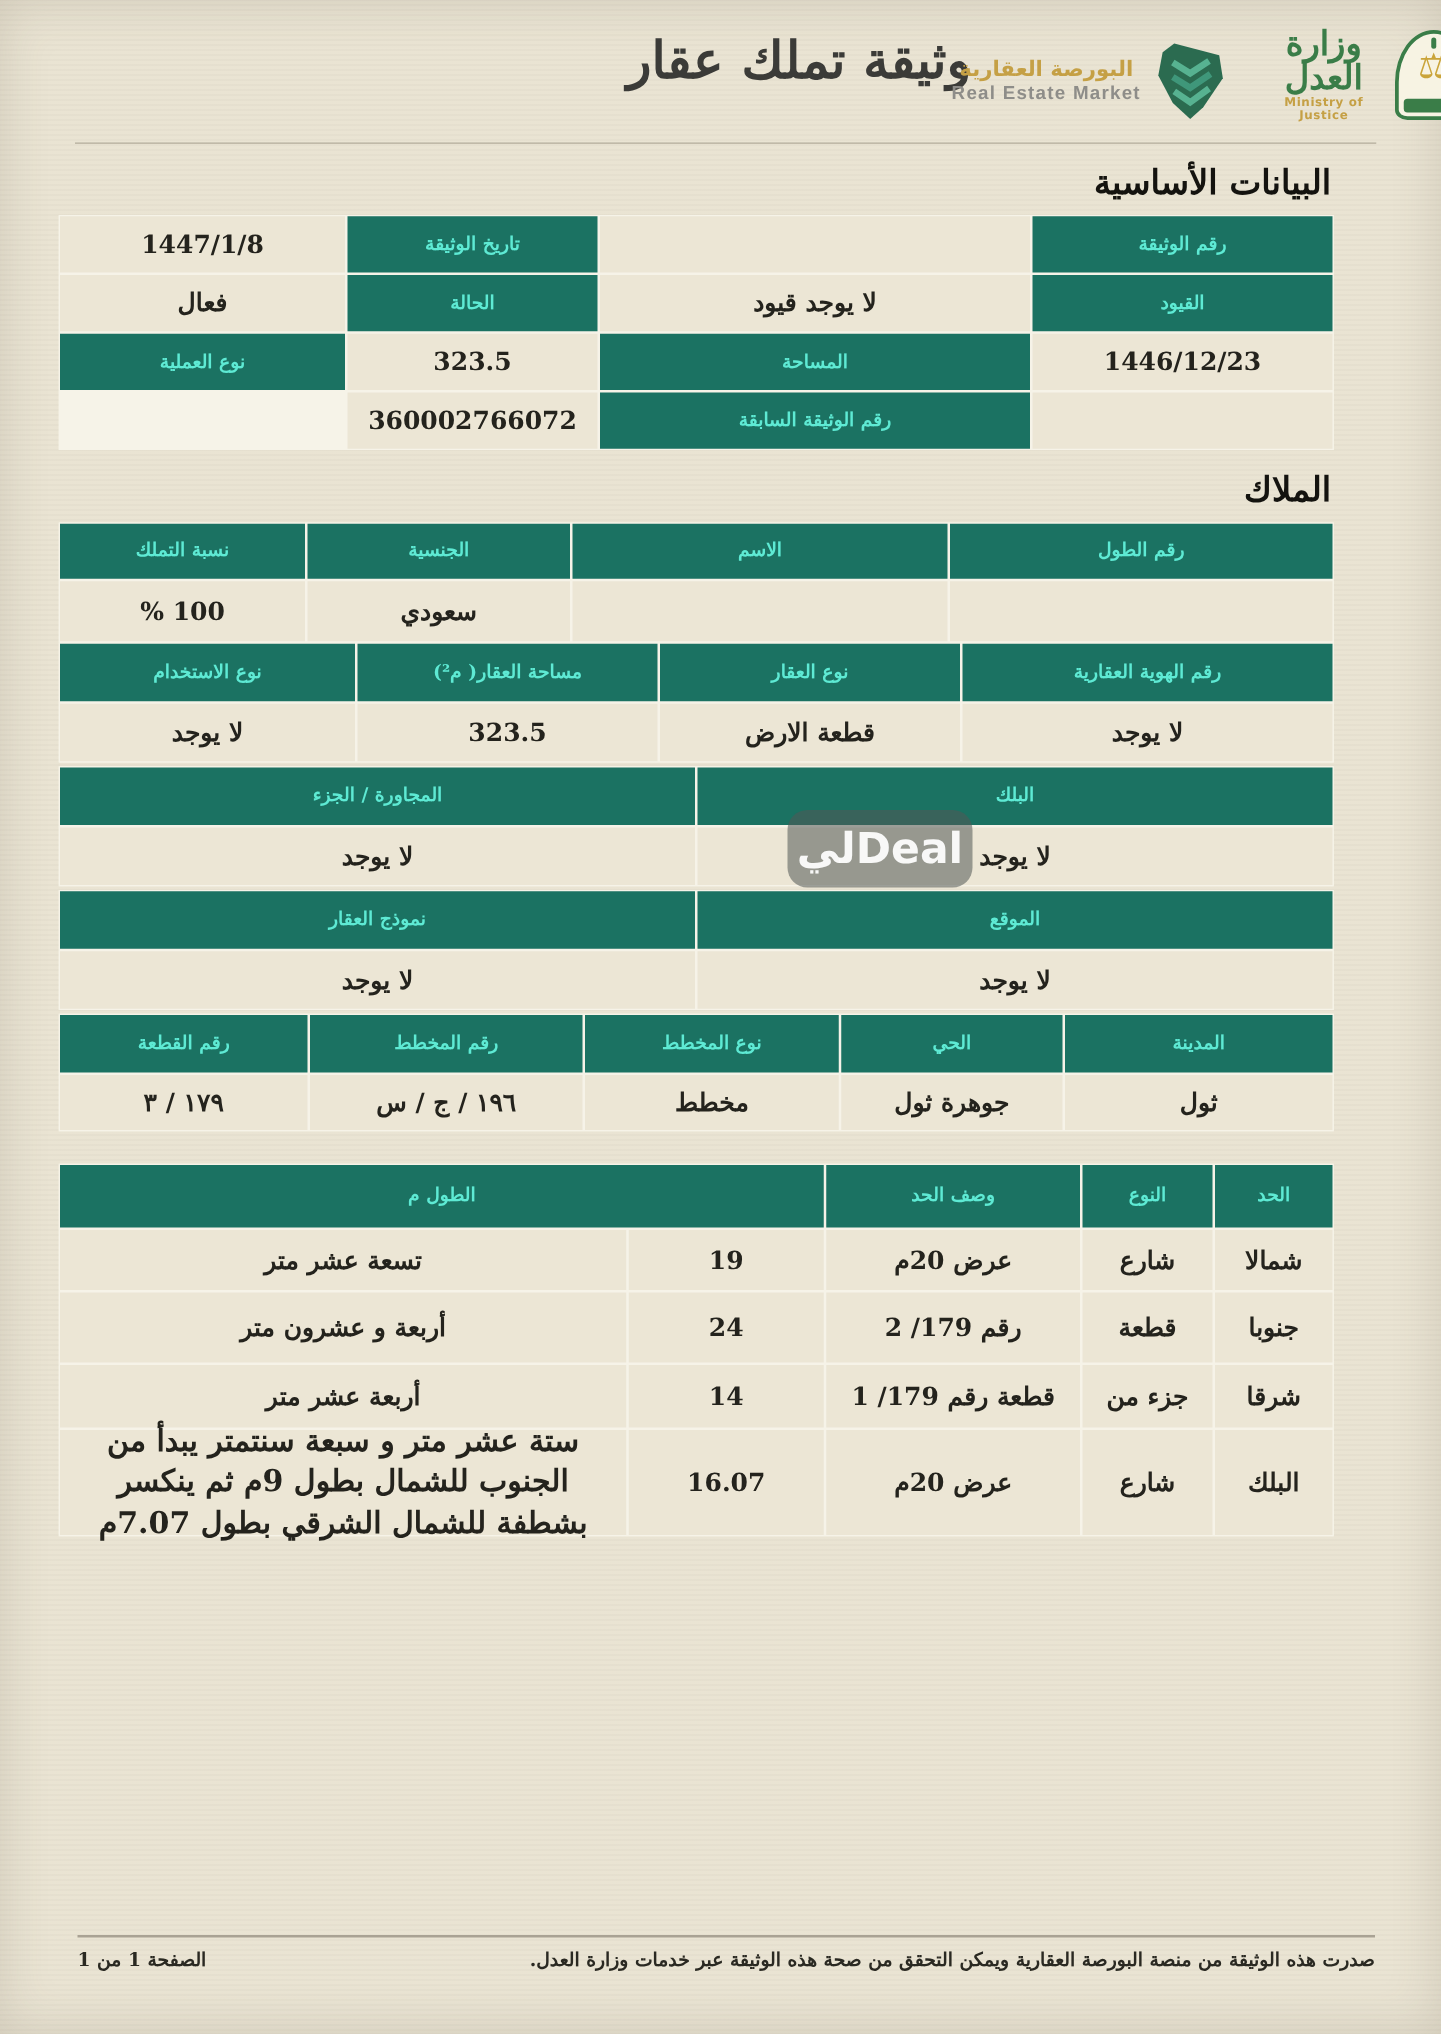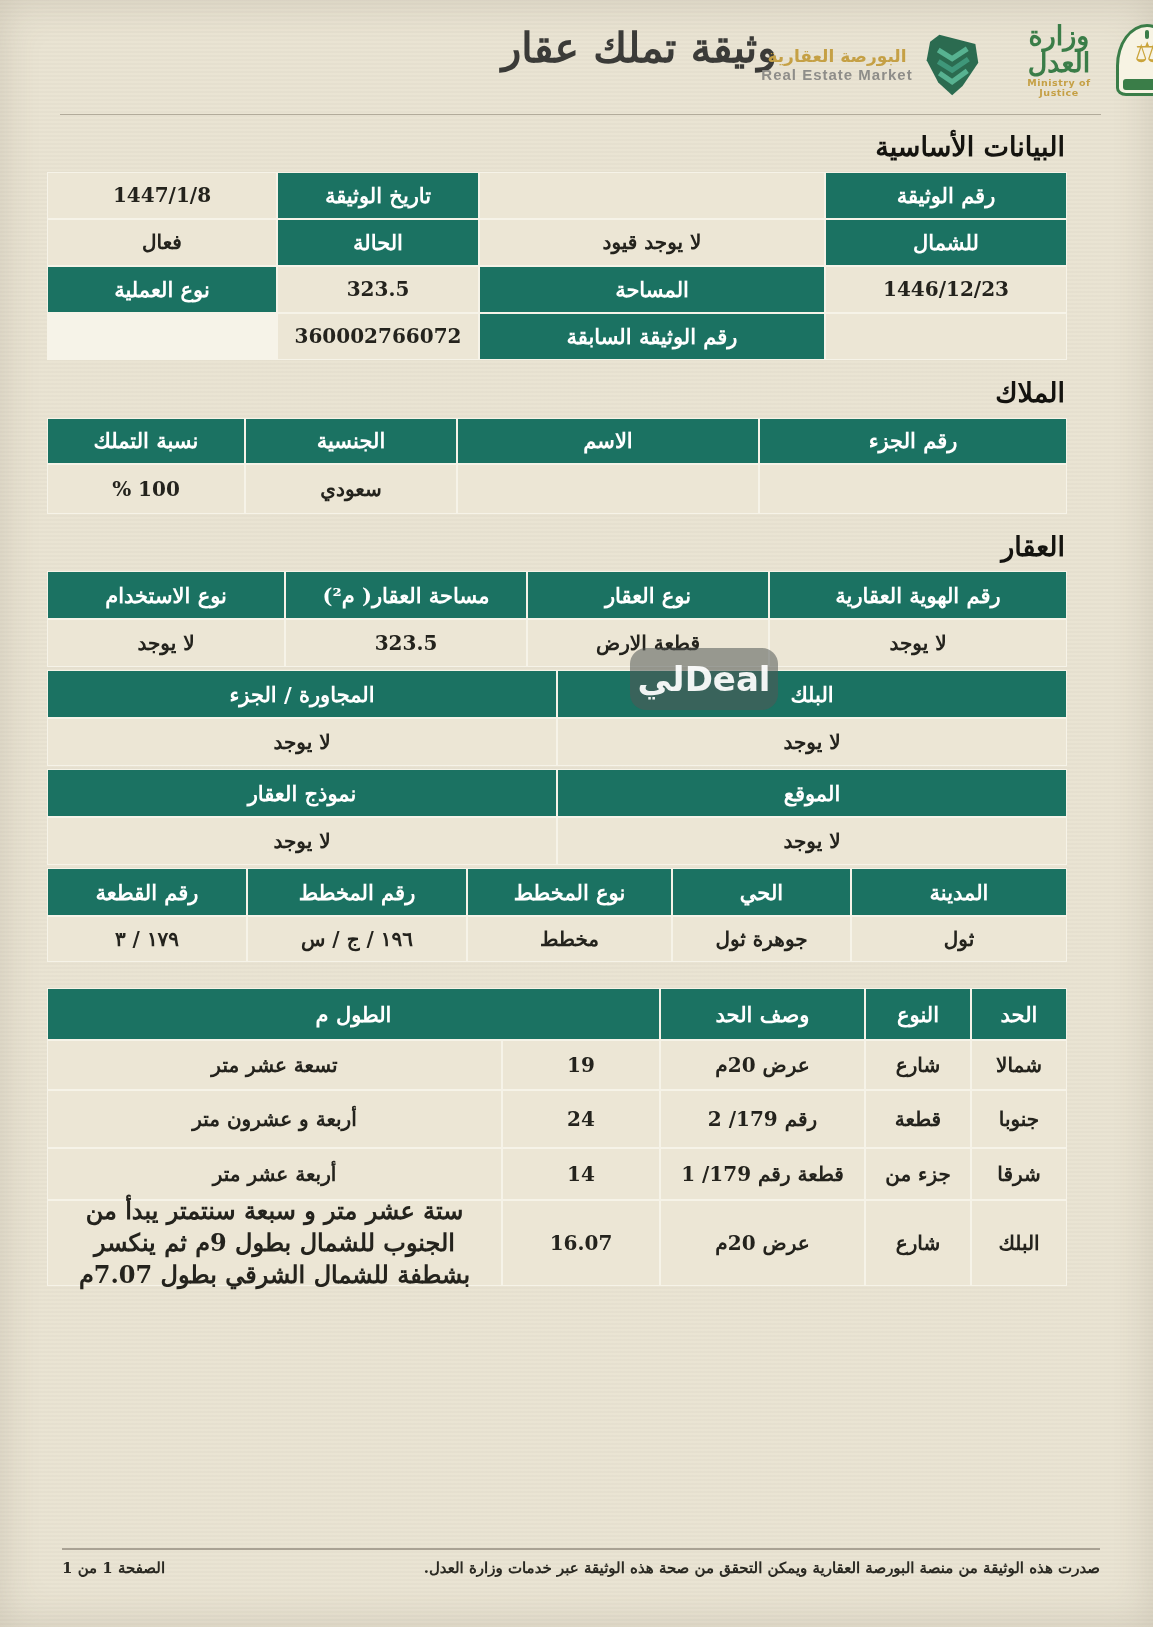--- a/index.html
+++ b/index.html
@@ -38,21 +38,21 @@
   .moj-emblem .scales{position:absolute;top:12px;left:0;right:0;text-align:center;font-size:28px;color:#caa43a;line-height:1;
     font-family:"DejaVu Sans",sans-serif;}
   .moj-emblem .band{position:absolute;bottom:3px;left:4px;right:4px;height:11px;background:var(--moj-green);border-radius:3px;}
   .moj-emblem .palm{position:absolute;top:3px;left:50%;width:4px;height:9px;margin-left:-2px;background:var(--moj-green);border-radius:2px;}
   
   .content{position:absolute;top:114px;left:47px;width:1020px;direction:rtl;}
   .sec-title{font-size:27px;font-weight:bold;color:#14130f;margin:16px 2px 8px;line-height:1.25;}
   .tbl{display:grid;gap:2px;background:var(--gap);direction:rtl;border:1px solid var(--gap);}
   .c{display:flex;align-items:center;justify-content:center;text-align:center;
      font-size:20px;font-weight:bold;line-height:1.3;padding:2px 8px;box-sizing:border-box;}
-  .th{background:var(--green);color:#ffffff;font-size:21px;}
+  .th{background:var(--green);color:#5eead4;font-size:15px;}
   .td{background:var(--cell);color:var(--ink);}
   .t-basic{grid-template-columns:240px 344px 200px 1fr;grid-auto-rows:45px;}
   .t-owners{grid-template-columns:306px 300px 210px 1fr;grid-template-rows:44px 48px;margin-top:4px;}
   .t-prop{grid-template-columns:296px 240px 240px 1fr;grid-template-rows:46px 46px;}
   .t-pair{grid-template-columns:1fr 1fr;grid-template-rows:46px 46px;margin-top:3px;}
   .t-loc{grid-template-columns:214px 177px 203px 218px 1fr;grid-template-rows:46px 44px;margin-top:3px;}
   .t-borders{grid-template-columns:94px 104px 203px 156px 1fr;grid-template-rows:50px 48px 56px 50px 84px;margin-top:26px;}
   .span2{grid-column:span 2;}
   .small-wrap{font-size:24px;line-height:1.35;padding:24px 18px;}
   
@@ -105,48 +105,47 @@
 
   <div class="content">
 
     <div class="sec-title">البيانات الأساسية</div>
     <div class="tbl t-basic">
       <div class="c th">رقم الوثيقة</div>
       <div class="c td"></div>
       <div class="c th">تاريخ الوثيقة</div>
       <div class="c td">1447/1/8</div>
 
-      <div class="c th">للشمال</div>
+      <div class="c th">القيود</div>
       <div class="c td">لا يوجد قيود</div>
       <div class="c th">الحالة</div>
       <div class="c td">فعال</div>
 
       <div class="c td">1446/12/23</div>
       <div class="c th">المساحة</div>
       <div class="c td">323.5</div>
 
       <div class="c th">نوع العملية</div>
       <div class="c td"></div>
       <div class="c th">رقم الوثيقة السابقة</div>
       <div class="c td">360002766072</div>
     </div>
 
     <div class="sec-title">الملاك</div>
     <div class="tbl t-owners">
-      <div class="c th">رقم الجزء</div>
+      <div class="c th">رقم الطول</div>
       <div class="c th">الاسم</div>
       <div class="c th">الجنسية</div>
       <div class="c th">نسبة التملك</div>
       <div class="c td"></div>
       <div class="c td"></div>
       <div class="c td">سعودي</div>
       <div class="c td">100 %</div>
     </div>
 
-    <div class="sec-title">العقار</div>
     <div class="tbl t-prop">
       <div class="c th">رقم الهوية العقارية</div>
       <div class="c th">نوع العقار</div>
       <div class="c th">مساحة العقار( م²)</div>
       <div class="c th">نوع الاستخدام</div>
       <div class="c td">لا يوجد</div>
       <div class="c td">قطعة الارض</div>
       <div class="c td">323.5</div>
       <div class="c td">لا يوجد</div>
     </div>

